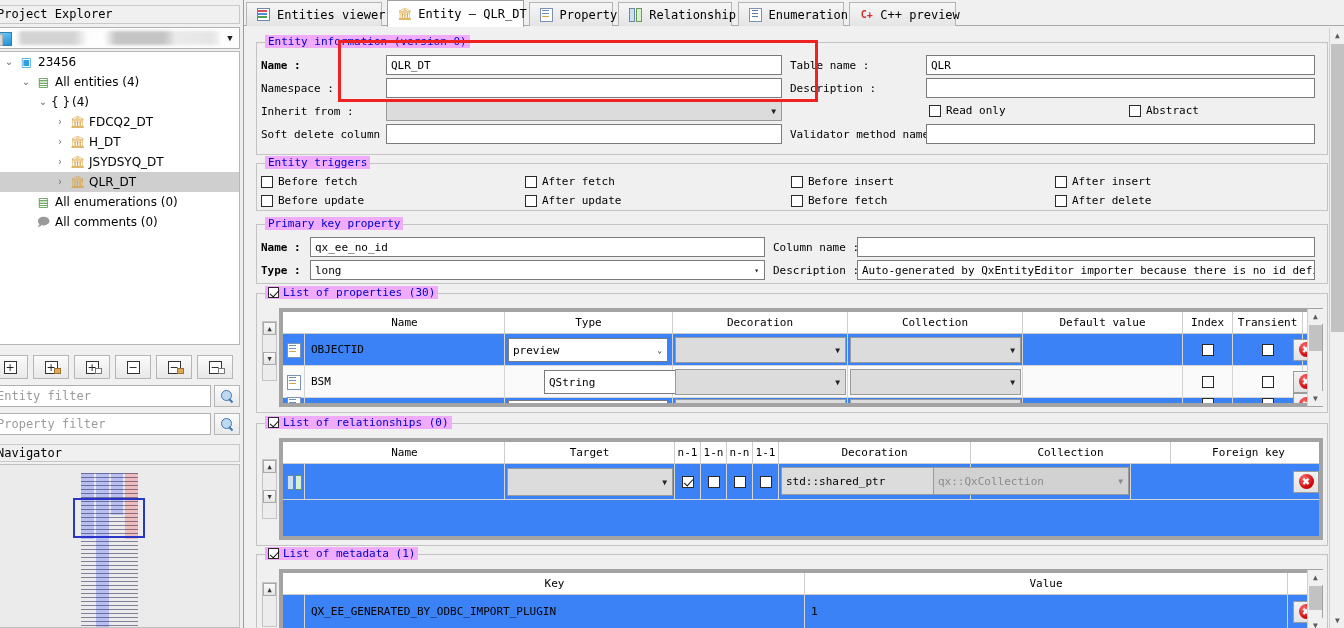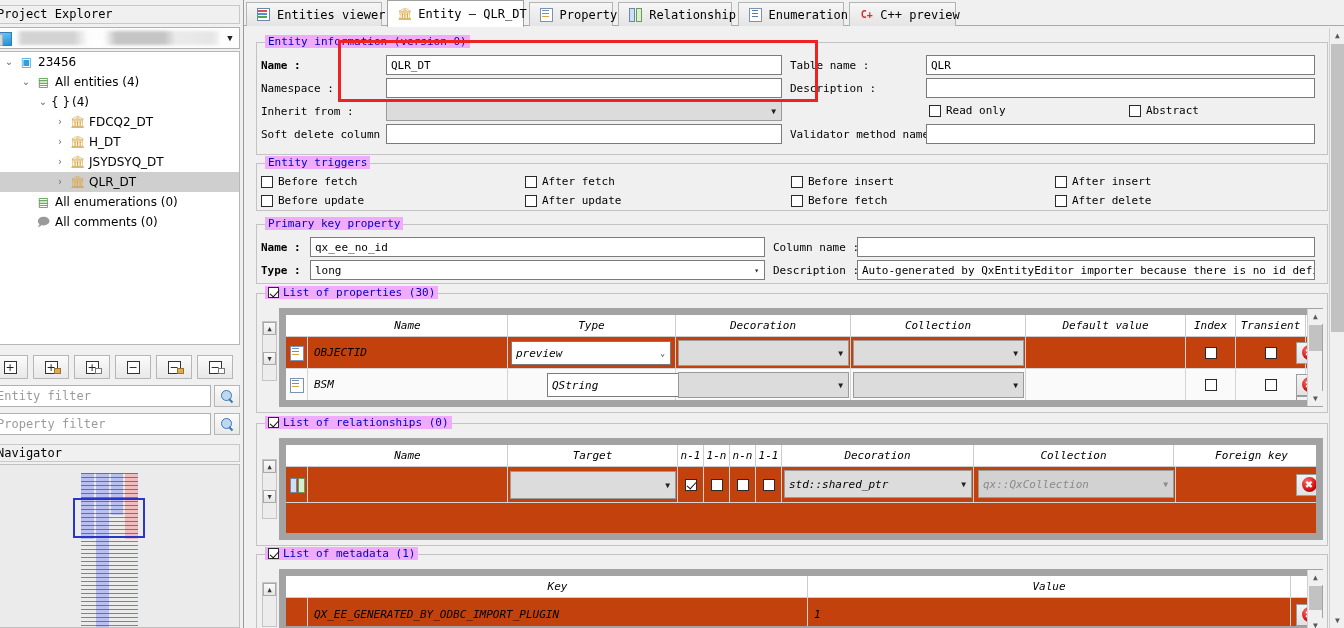--- a/index.html
+++ b/index.html
@@ -199,21 +199,21 @@
   .cbbox {
     width: 12px; height: 12px; border: 1.4px solid #2a2a2a; background: #fff;
     margin-right: 5px; flex: 0 0 auto; position: relative;
   }
   .cbbox.checked:after {
     content: ""; position: absolute; left: 3px; top: 0px; width: 4px; height: 8px;
     border: solid #101010; border-width: 0 1.6px 1.6px 0; transform: rotate(42deg);
   }
 
   
-  .tbl { position: absolute; background: #c2410c; border: 7px solid #a3a3a3; overflow: hidden; font-style: italic; }
+  .tbl { position: absolute; background: #3b82f6; border: 4px solid #a3a3a3; overflow: hidden; }
   .thead { position: absolute; left: 0; top: 0; right: 0; height: 22px; background: #fff; border-bottom: 1px solid #cdcdcd; }
   .th {
     position: absolute; top: 0; height: 22px; line-height: 22px;
     text-align: center; font-size: 11px; border-right: 1px solid #cdcdcd;
     white-space: nowrap; overflow: hidden;
   }
   .trow { position: absolute; left: 0; right: 0; border-bottom: 1px solid #d5d5d5; }
   .trow.alt { background: #fafafa; }
   .tcell { position: absolute; top: 0; height: 100%; border-right: 1px solid #d5d5d5; display: flex; align-items: center; }
   .tcell.c { justify-content: center; }
@@ -669,21 +669,21 @@
               </div>
               <div class="tcell c" style="left: 470px; width: 26px;">
                 <span class="cbbox" style="margin: 0px;"></span>
               </div>
               <div class="tcell" style="left: 496px; width: 192px;">
                 <span class="combo gray" style="position: absolute; left: 2px; top: 3px; width: 188px; height: 28px;">
                   <span>std::shared_ptr</span>
                   <span class="caret">▼</span>
                 </span>
               </div>
-              <div class="tcell" style="left: 690px; width: 200px;">
+              <div class="tcell" style="left: 648px; width: 200px;">
                 <span class="combo gray" style="position: absolute; left: 2px; top: 3px; width: 196px; height: 28px; color: rgb(138, 138, 138); background: rgb(210, 210, 210);">
                   <span>qx::QxCollection</span>
                   <span class="caret" style="color: rgb(138, 138, 138);">▼</span>
                 </span>
               </div>
               <div class="tcell cellpad" style="left: 888px; width: 156px;"></div>
               <div class="tcell c" style="left: 1005px; width: 36px; border-right: none;">
                 <span class="delbtn">
                   <span class="delcircle">✖</span>
                 </span>

